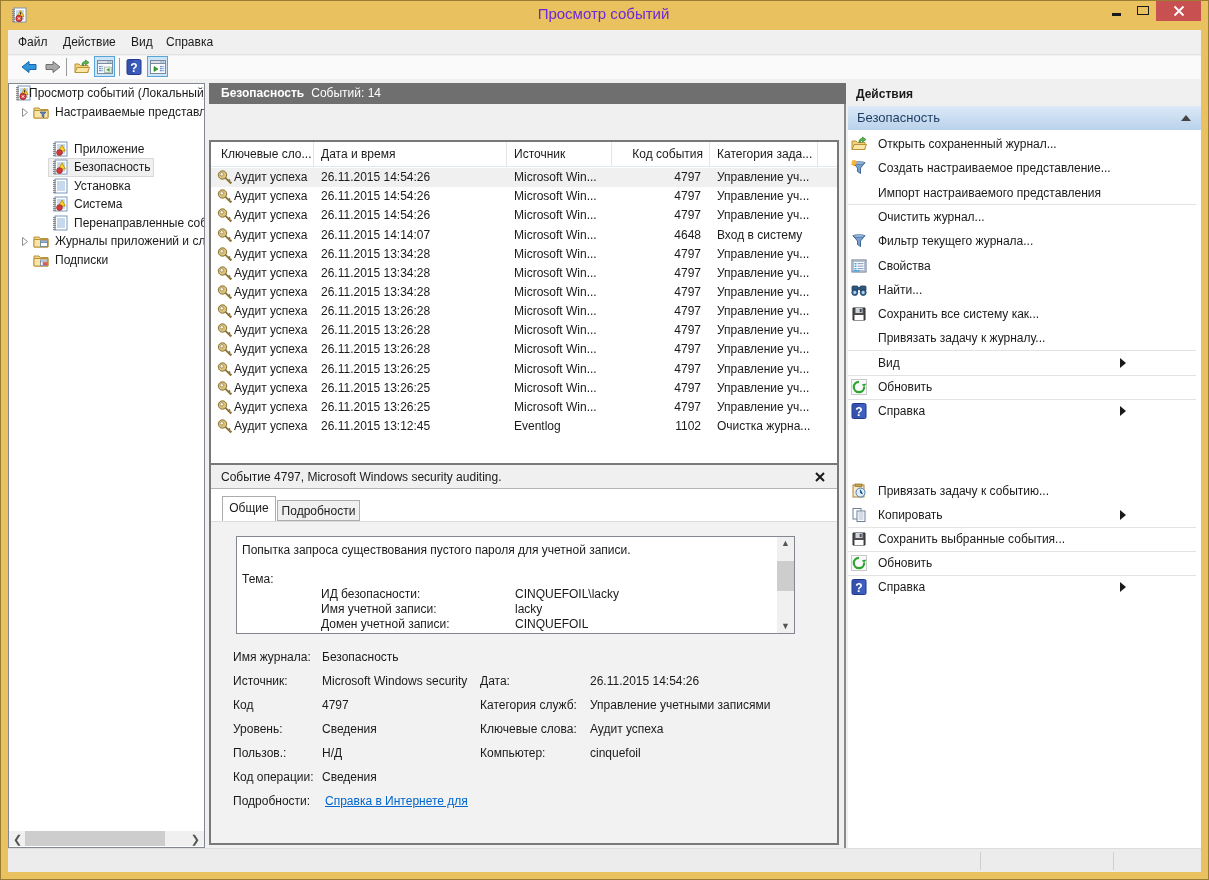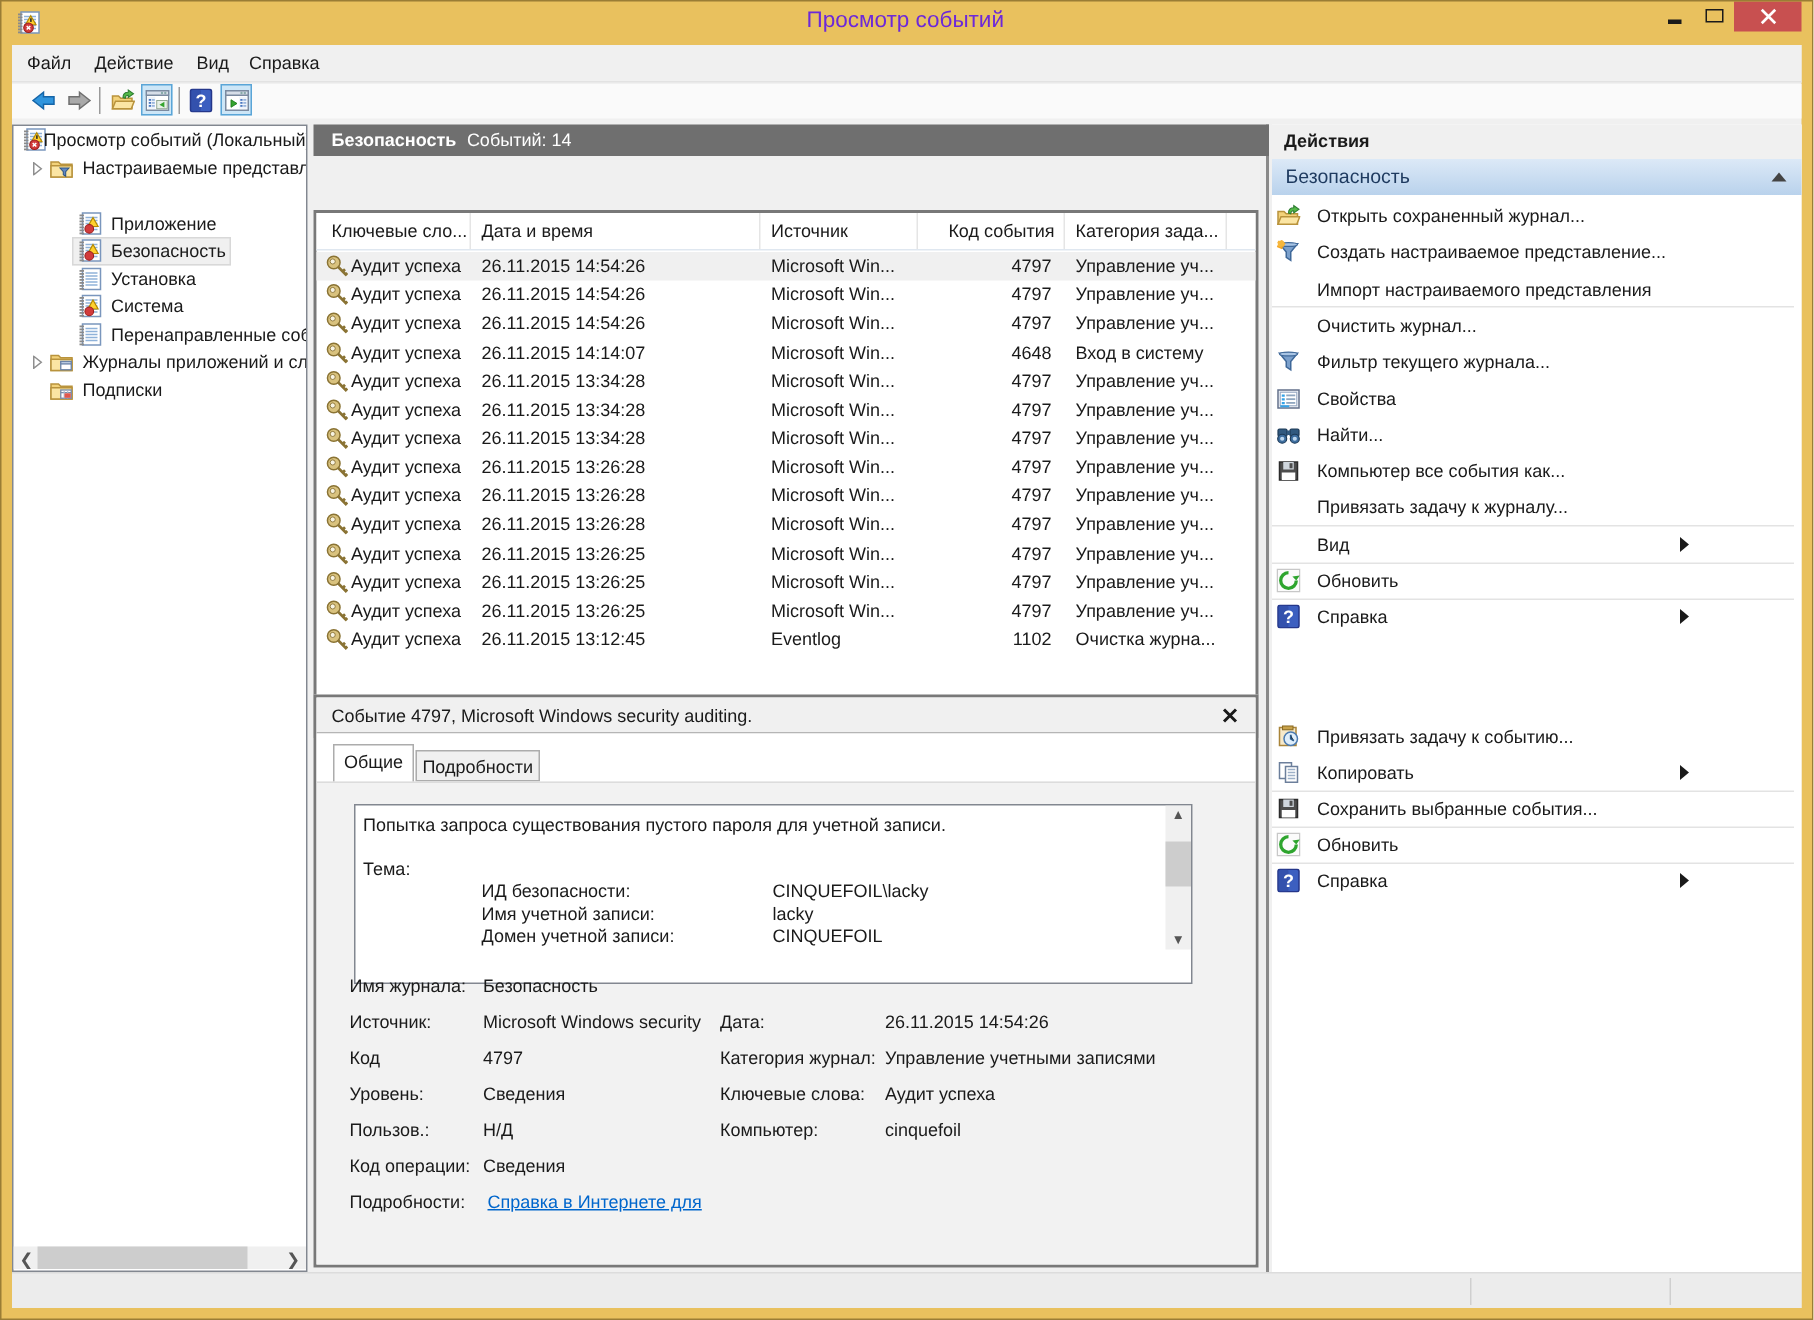--- a/index.html
+++ b/index.html
@@ -42,21 +42,21 @@
   #ehead { position:absolute; left:0; top:0; width:626px; height:25px; background:#fff; border-bottom:1px solid #dfe7f0; }
   .erow { position:absolute; left:0; width:626px; height:19.15px; }
   .erow div { position:absolute; top:50%; transform:translateY(-50%); white-space:nowrap; }
   .c1 { left:23px; } .c2 { left:110px; } .c3 { left:303px; } .c4 { right:136px; } .c5 { left:506px; }
   
   #dpane { position:absolute; left:209px; top:463px; width:630px; height:382px; background:#fff; border:2px solid #787878; }
   #dhead { position:absolute; left:0; top:0; width:626px; height:24px; background:#f0f0f0; border-bottom:1px solid #b5b5b5; line-height:24px; }
   #dtabs { position:absolute; left:0; top:24px; width:626px; height:32px; background:#fff; }
   .tab { position:absolute; border:1px solid #acacac; line-height:22px; text-align:center; }
   #dbody { position:absolute; left:0; top:56px; width:626px; height:322px; background:#f2f2f2; border-top:1px solid #dcdcdc; }
-  #dtext { position:absolute; left:25px; top:14px; width:559px; height:120px; background:#fff; border:1px solid #828790; overflow:hidden; }
+  #dtext { position:absolute; left:25px; top:14px; width:559px; height:98px; background:#fff; border:1px solid #828790; overflow:hidden; }
   #dscroll { position:absolute; right:0; top:0; width:17px; height:96px; background:#f0f0f0; }
   #dscroll .thumb { position:absolute; left:0; top:24px; width:17px; height:30px; background:#cdcdcd; }
   .frow { position:absolute; white-space:nowrap; }
   
   #actions { position:absolute; left:848px; top:83px; width:353px; height:765px; background:#fff; }
   #ahead { position:absolute; left:0; top:0; width:353px; height:23px; background:#f0f0f0; line-height:23px; font-weight:bold; }
   .bluehead { position:absolute; left:0; width:353px; height:24px; line-height:24px; background:linear-gradient(#dce9f7,#b9d2ec); color:#1e3a5f; font-size:13px; }
   .bluehead .tri { position:absolute; right:10px; top:9px; width:0; height:0; border-left:5px solid transparent; border-right:5px solid transparent; border-bottom:6px solid #444; }
   .arow { position:absolute; left:0; width:287px; height:24px; }
   .arow .aico { position:absolute; left:3px; top:4px; }
@@ -539,21 +539,21 @@
       </div>
       <div id="dfields">
             <div class="frow" style="left:22px;top:128px">Имя журнала:</div>
             <div class="frow" style="left:111px;top:128px">Безопасность</div>
             <div class="frow" style="left:22px;top:152px">Источник:</div>
             <div class="frow" style="left:111px;top:152px">Microsoft Windows security</div>
             <div class="frow" style="left:269px;top:152px">Дата:</div>
             <div class="frow" style="left:379px;top:152px">26.11.2015 14:54:26</div>
             <div class="frow" style="left:22px;top:176px">Код</div>
             <div class="frow" style="left:111px;top:176px">4797</div>
-            <div class="frow" style="left:269px;top:176px">Категория журнал:</div>
+            <div class="frow" style="left:269px;top:176px">Категория служб:</div>
             <div class="frow" style="left:379px;top:176px">Управление учетными записями</div>
             <div class="frow" style="left:22px;top:200px">Уровень:</div>
             <div class="frow" style="left:111px;top:200px">Сведения</div>
             <div class="frow" style="left:269px;top:200px">Ключевые слова:</div>
             <div class="frow" style="left:379px;top:200px">Аудит успеха</div>
             <div class="frow" style="left:22px;top:224px">Пользов.:</div>
             <div class="frow" style="left:111px;top:224px">Н/Д</div>
             <div class="frow" style="left:269px;top:224px">Компьютер:</div>
             <div class="frow" style="left:379px;top:224px">cinquefoil</div>
             <div class="frow" style="left:22px;top:248px">Код операции:</div>
@@ -624,21 +624,21 @@
             </svg></span>
           <span class="albl">Найти...</span>
         </div>
         <div class="arow" style="top:219.1px">
           <span class="aico"><svg width="16" height="16" viewBox="0 0 16 16">
               <path d="M2 2 L14 2 L14 14 L2 14 Z" fill="#4d4d4d" stroke="#2b2b2b" stroke-width="1"></path>
               <rect x="4.5" y="2" width="7" height="5" fill="#cfd6dd"></rect>
               <rect x="8.7" y="2.8" width="2" height="3.4" fill="#4d4d4d"></rect>
               <rect x="3.5" y="9" width="9" height="5" fill="#fff"></rect>
             </svg></span>
-          <span class="albl">Компьютер все события как...</span>
+          <span class="albl">Сохранить все систему как...</span>
         </div>
         <div class="arow" style="top:243.4px">
           <span class="albl">Привязать задачу к журналу...</span>
         </div>
         <div class="asep" style="top:267.20000000000005px"></div>
         <div class="arow" style="top:267.70000000000005px">
           <span class="albl">Вид</span>
           <span class="sub"></span>
         </div>
         <div class="asep" style="top:291.5px"></div>

